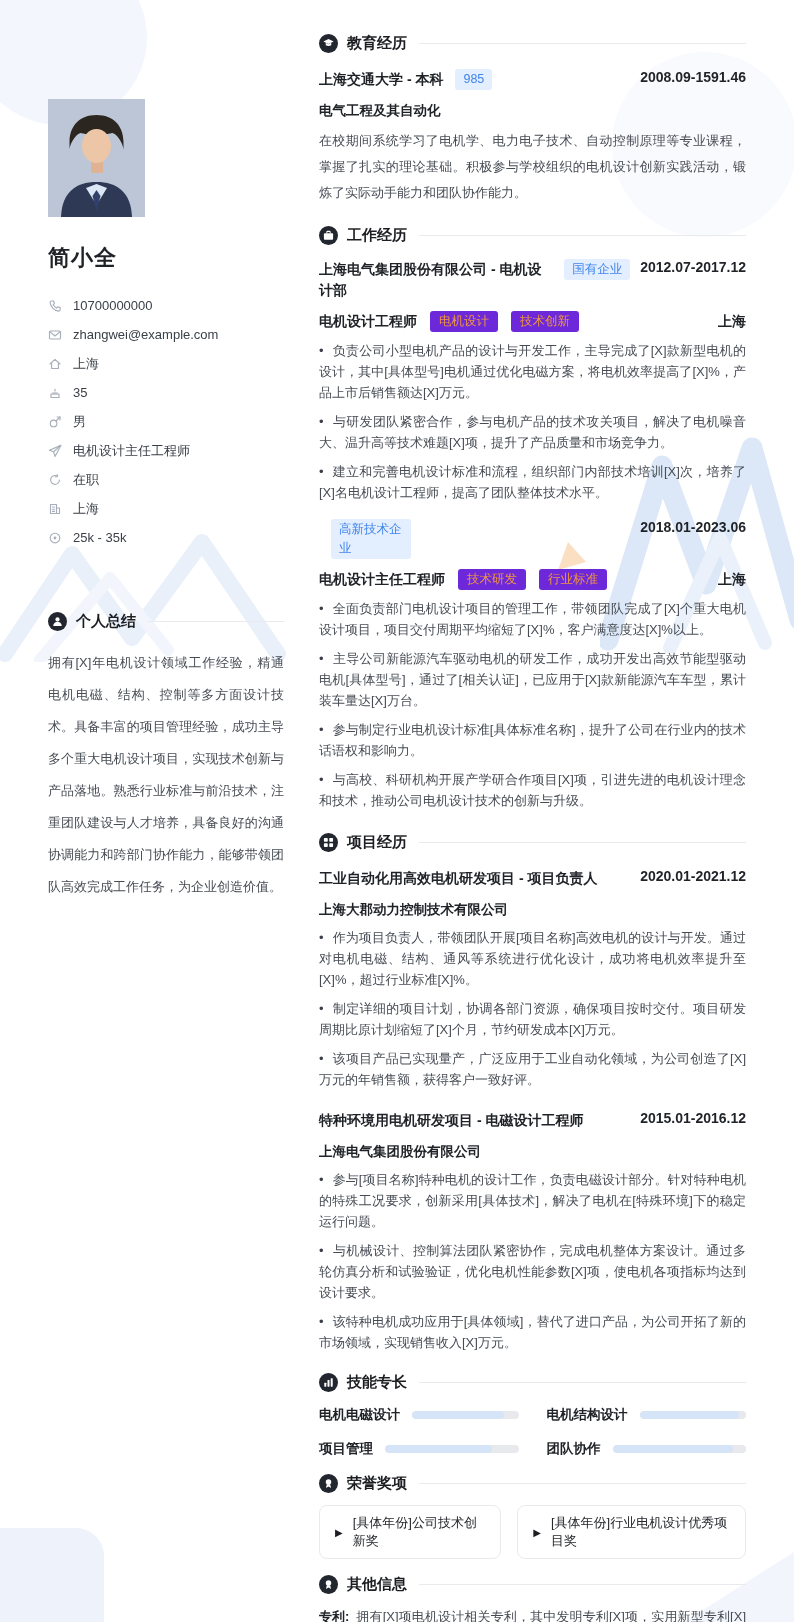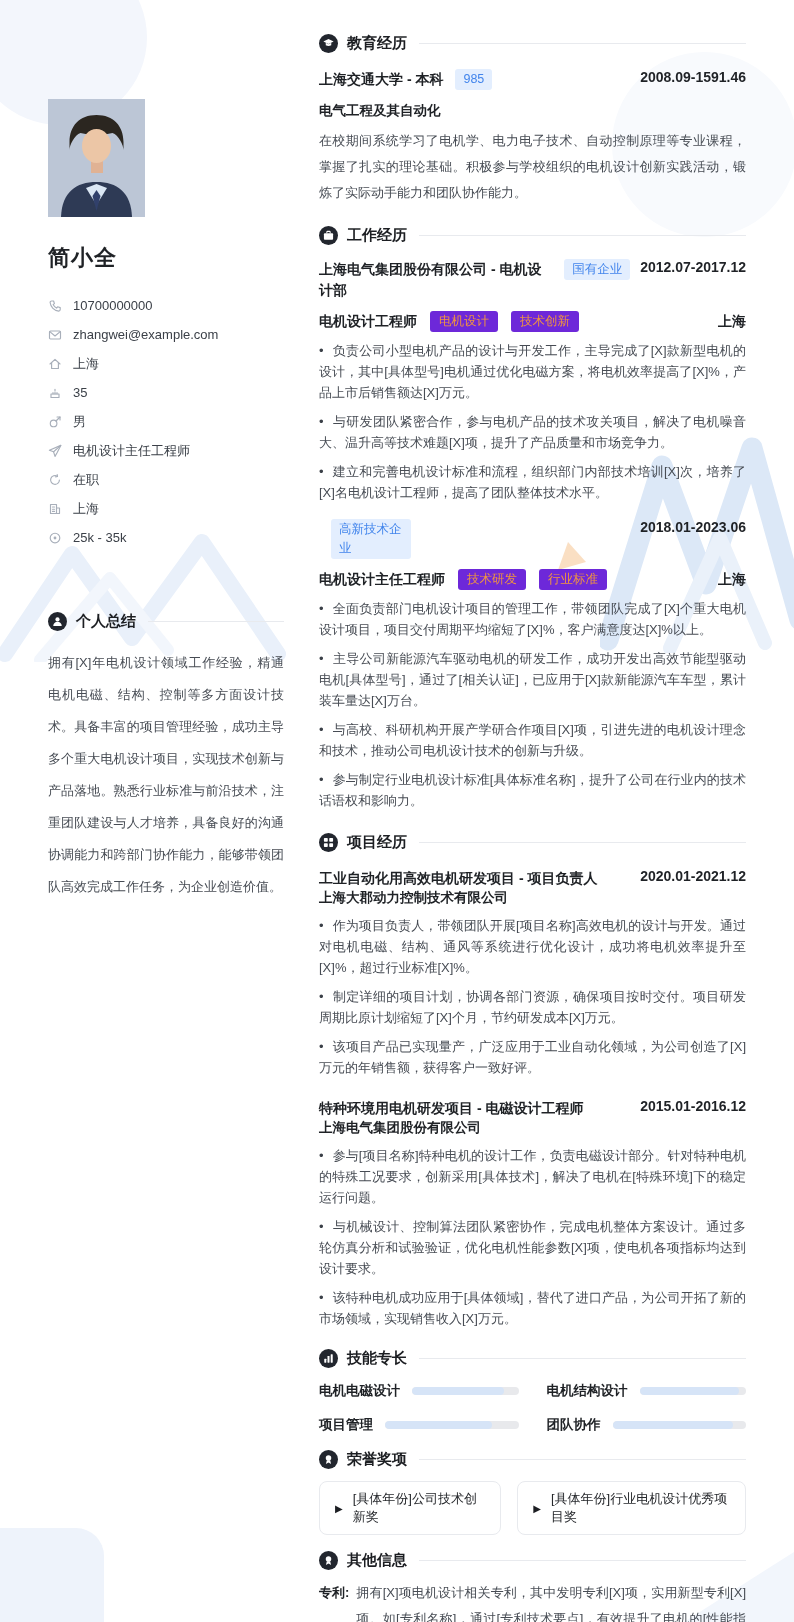--- a/index.html
+++ b/index.html
@@ -50,21 +50,21 @@
   .m-edu-entry { margin-top: 16px; }
   .m-major { margin-top: 12px; font-size: 13.5px; font-weight: bold; color: #1f2226; }
   .m-desc { margin-top: 8px; }
   .section-work { margin-top: 20px; }
   .job1 { margin-top: 14px; }
   .job2 { margin-top: 16px; }
   .bullets { margin-top: 2px; }
   .section-proj { margin-top: 22px; }
   .proj1 { margin-top: 16px; }
   .proj2 { margin-top: 20px; }
-  .proj-company { font-size: 13.5px; font-weight: bold; color: #1f2226; }
+  .proj-company { margin-top: 12px; font-size: 13.5px; font-weight: bold; color: #1f2226; }
 
   .section-skills { margin-top: 20px; }
   .skills-grid { display: grid; grid-template-columns: 1fr 1fr; column-gap: 28px; row-gap: 16px; margin-top: 14px; }
   .skill { display: flex; align-items: center; }
   .skill-name { font-size: 13.5px; font-weight: bold; color: #1f2226; white-space: nowrap; margin-right: 12px; }
   .skill-bar { flex: 1; height: 8px; border-radius: 4px; background: #e8e9ec; overflow: hidden; }
   .skill-fill { height: 100%; border-radius: 4px; background: #d6e4f7; }
 
   .section-honors { margin-top: 16px; }
   .pills { display: flex; gap: 16px; margin-top: 12px; }
@@ -258,22 +258,22 @@
         </div>
         <div class="role-row">
           <span class="role">电机设计主任工程师</span>
           <span class="tag">技术研发</span>
           <span class="tag">行业标准</span>
           <span class="loc">上海</span>
         </div>
         <div class="bullets">
           <p class="bullet"><span class="dot">•</span><span>全面负责部门电机设计项目的管理工作，带领团队完成了[X]个重大电机设计项目，项目交付周期平均缩短了[X]%，客户满意度达[X]%以上。</span></p>
           <p class="bullet"><span class="dot">•</span><span>主导公司新能源汽车驱动电机的研发工作，成功开发出高效节能型驱动电机[具体型号]，通过了[相关认证]，已应用于[X]款新能源汽车车型，累计装车量达[X]万台。</span></p>
+          <p class="bullet"><span class="dot">•</span><span>参与制定行业电机设计标准[具体标准名称]，提升了公司在行业内的技术话语权和影响力。</span></p>
           <p class="bullet"><span class="dot">•</span><span>与高校、科研机构开展产学研合作项目[X]项，引进先进的电机设计理念和技术，推动公司电机设计技术的创新与升级。</span></p>
-          <p class="bullet"><span class="dot">•</span><span>参与制定行业电机设计标准[具体标准名称]，提升了公司在行业内的技术话语权和影响力。</span></p>
         </div>
       </div>
     </div>
 
     <div class="section section-proj">
       <div class="sec-head">
         <span class="sec-icon">
           <svg viewBox="0 0 12 12">
               <rect x="1" y="1" width="4.2" height="4.2" rx="0.8"></rect>
               <rect x="6.8" y="1" width="4.2" height="4.2" rx="0.8"></rect>

